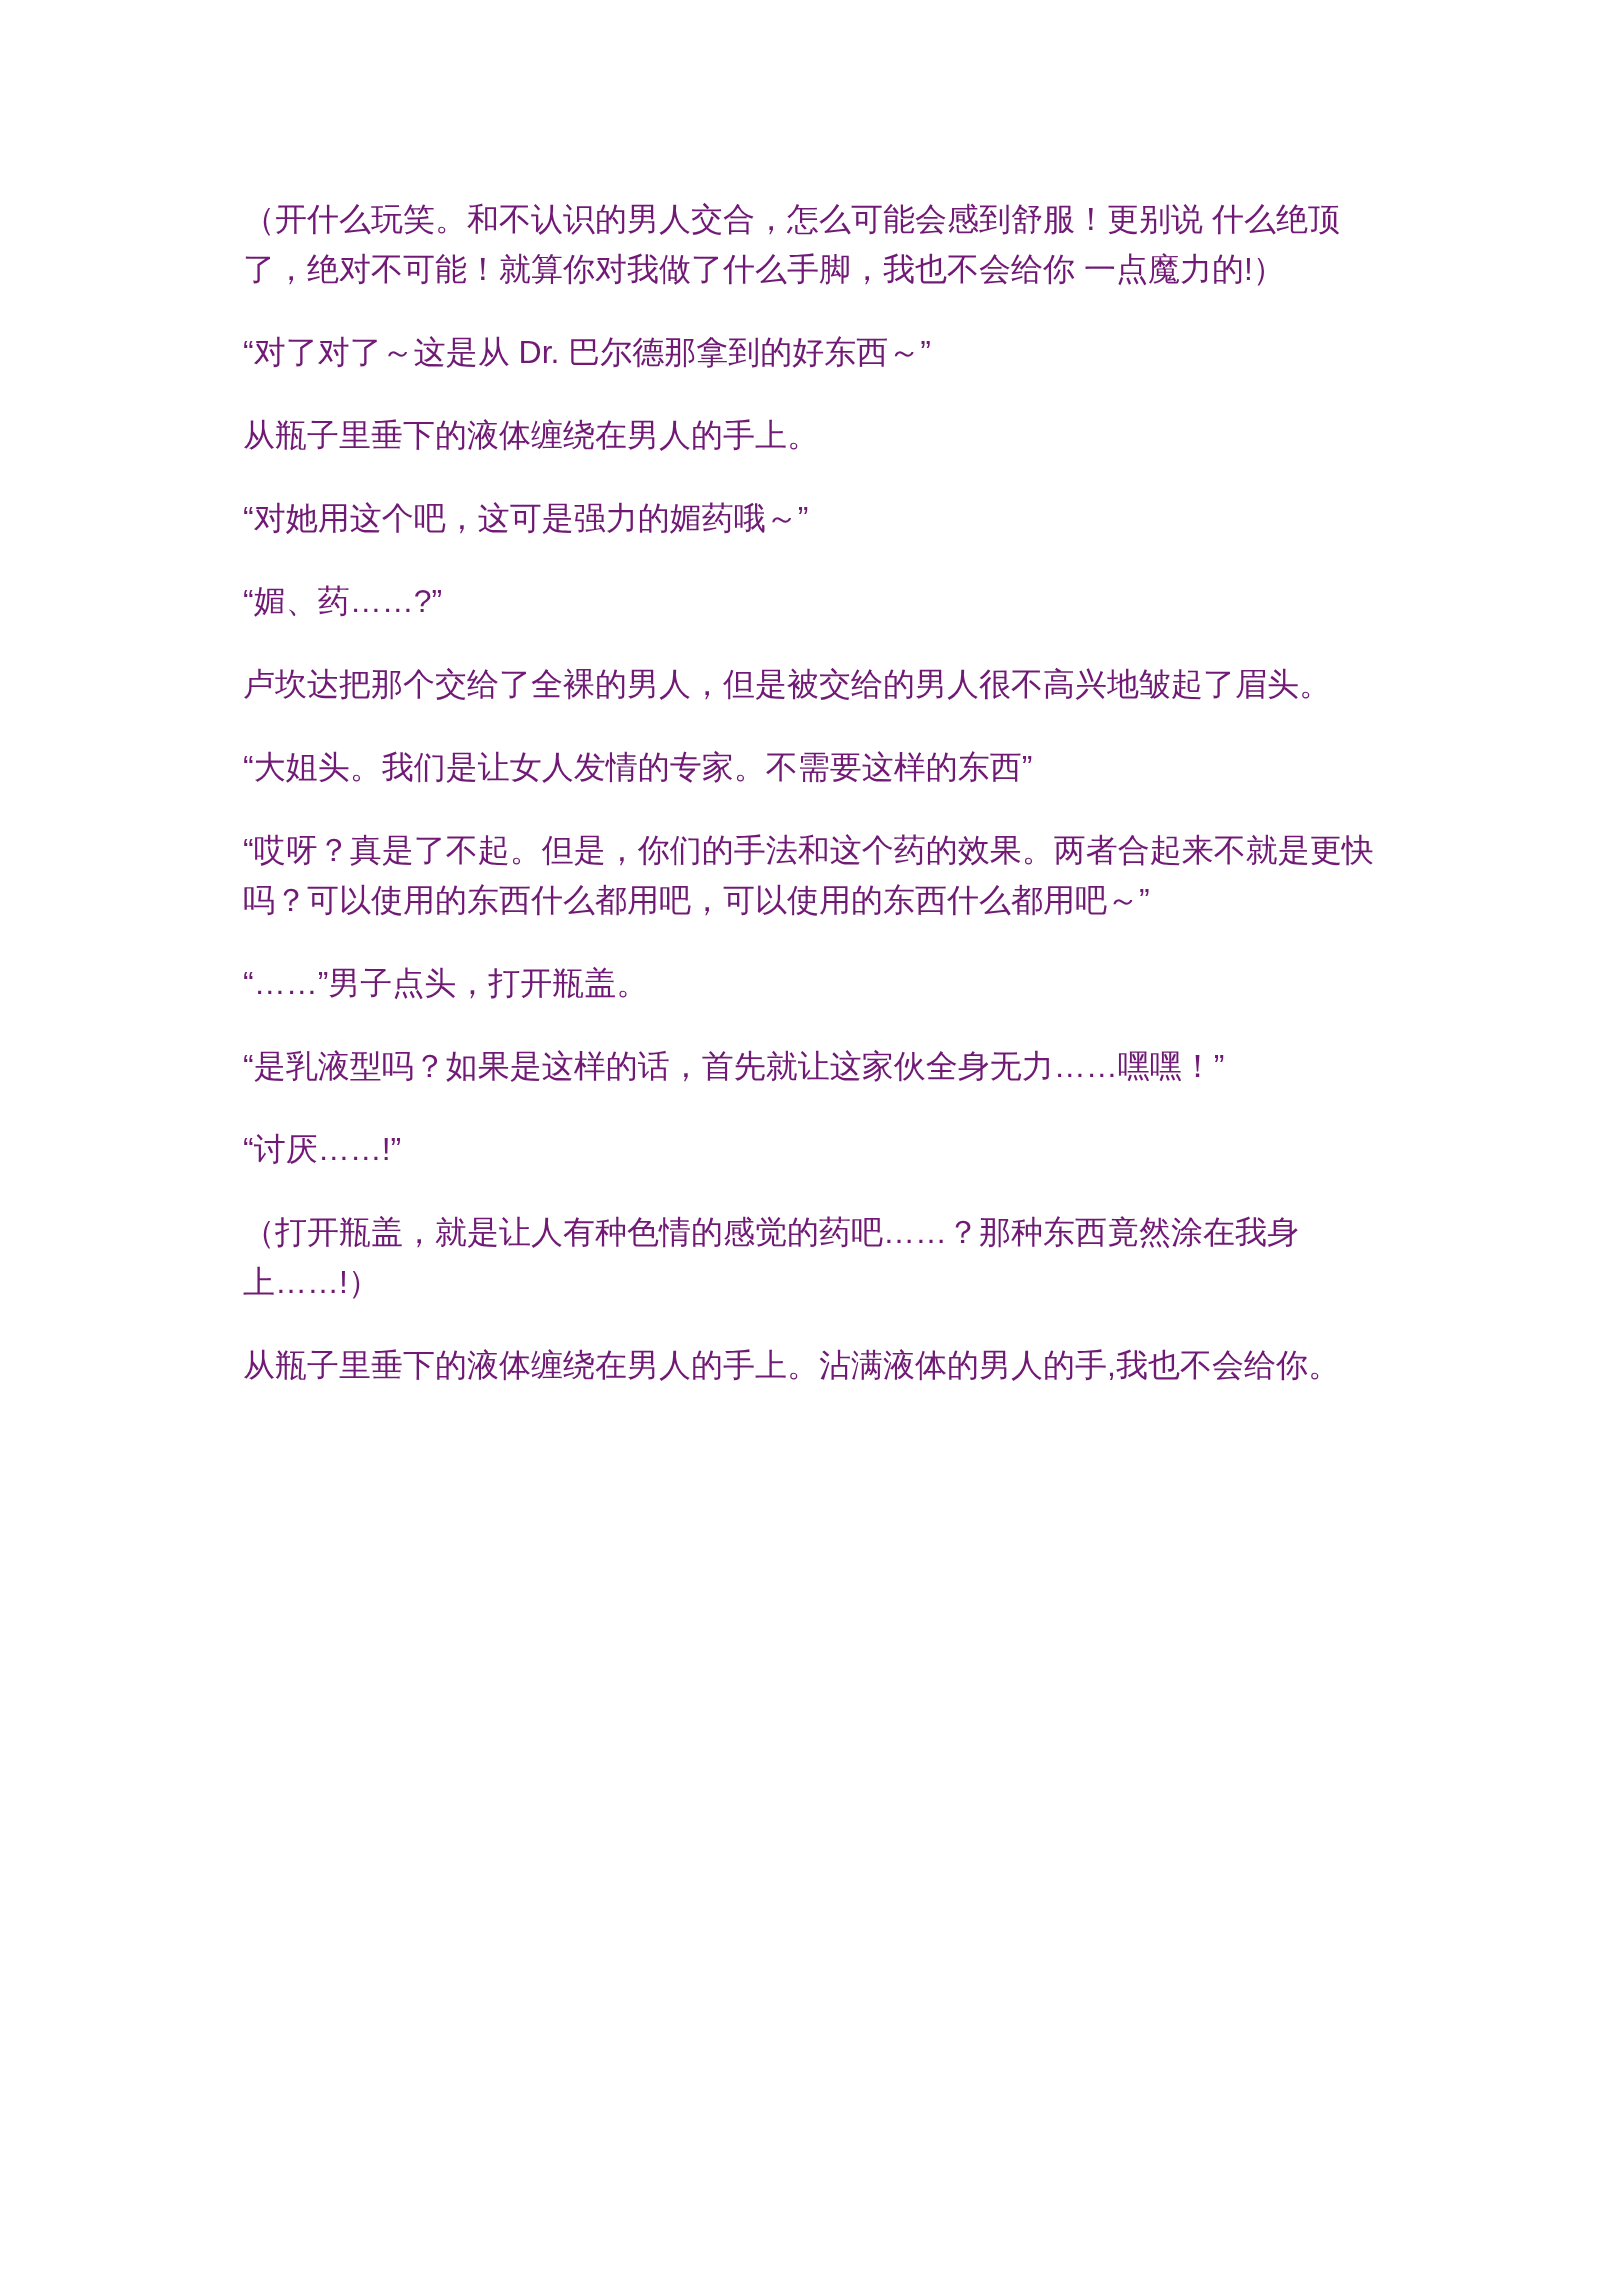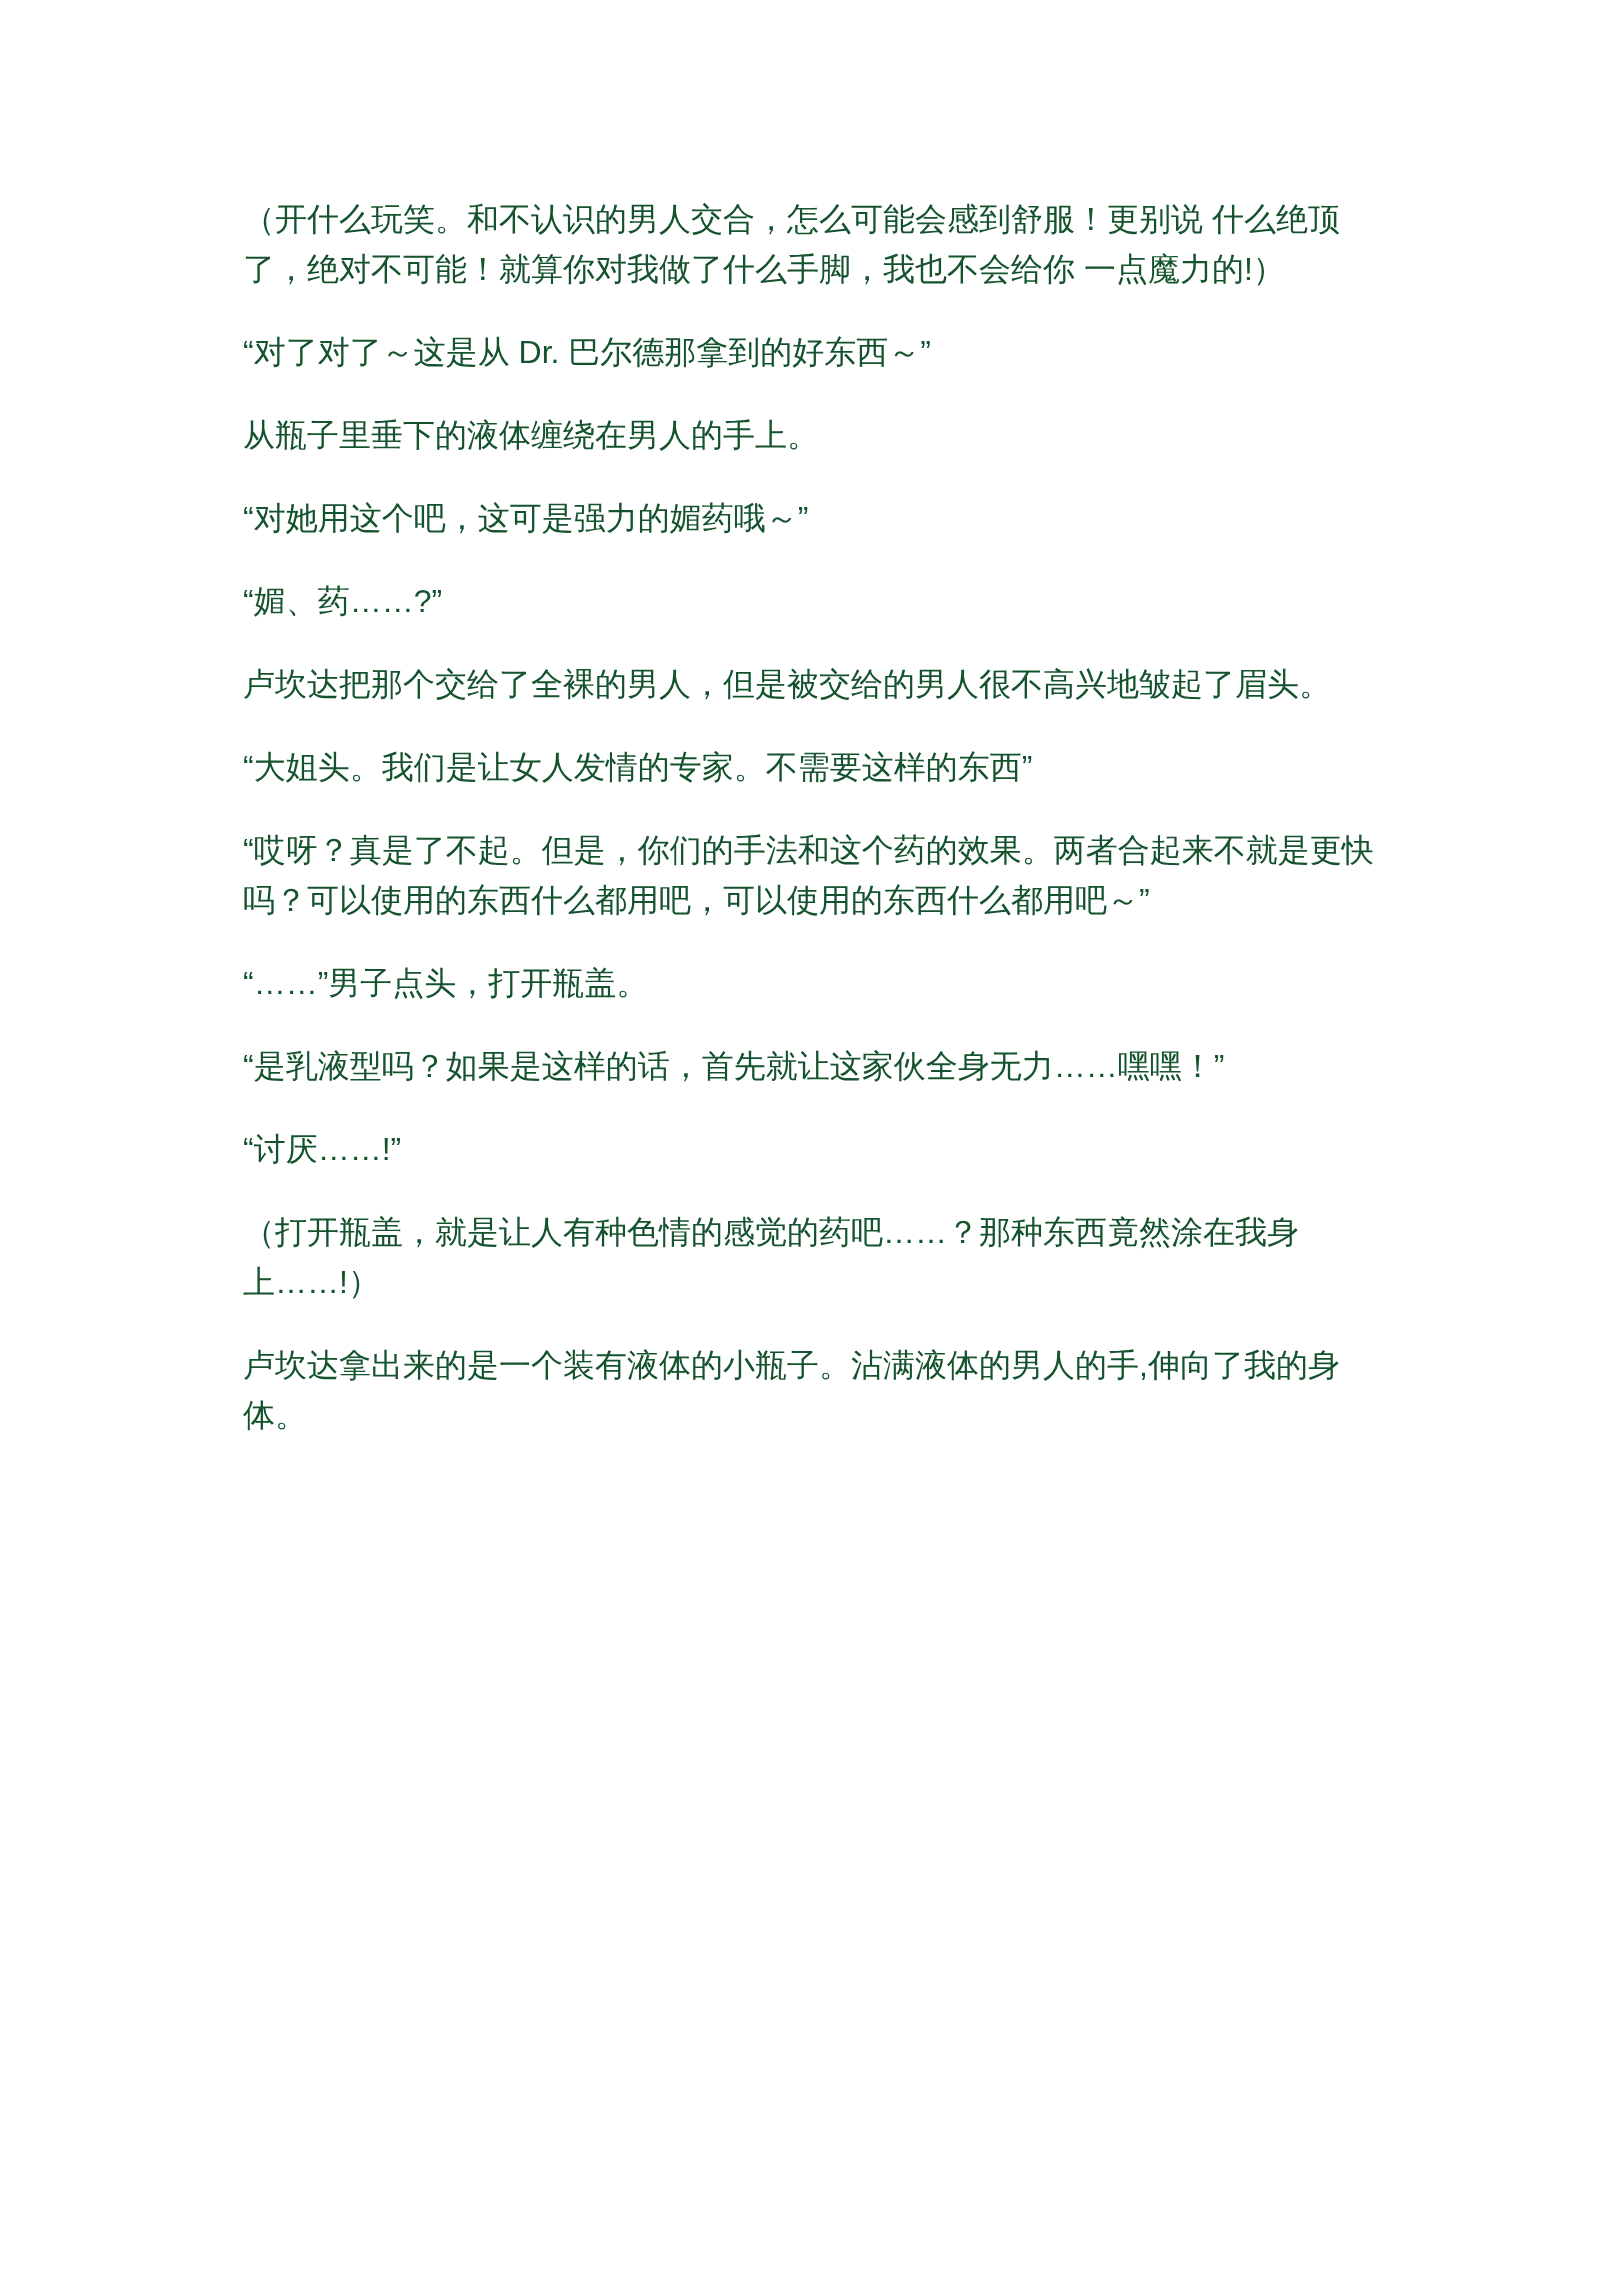--- a/index.html
+++ b/index.html
@@ -19,21 +19,21 @@
     background: #ffffff;
     padding: 194px 243px 0 243px;
   }
   .doc-page p.para {
     margin: 0 0 33px 0;
     padding: 0;
     font-family: "Liberation Sans", "DejaVu Sans", sans-serif;
     font-size: 32px;
     line-height: 50px;
     font-weight: 400;
-    color: #14532d;
+    color: #701a75;
     text-align: left;
     letter-spacing: 0;
     word-break: break-all;
     overflow-wrap: anywhere;
     white-space: pre-wrap;
   }
 </style>
 </head>
 <body>
 
@@ -43,15 +43,15 @@
   <p class="para">从瓶子里垂下的液体缠绕在男人的手上。</p>
   <p class="para">“对她用这个吧，这可是强力的媚药哦～”</p>
   <p class="para">“媚、药……?”</p>
   <p class="para">卢坎达把那个交给了全裸的男人，但是被交给的男人很不高兴地皱起了眉头。</p>
   <p class="para">“大姐头。我们是让女人发情的专家。不需要这样的东西”</p>
   <p class="para">“哎呀？真是了不起。但是，你们的手法和这个药的效果。两者合起来不就是更快吗？可以使用的东西什么都用吧，可以使用的东西什么都用吧～”</p>
   <p class="para">“……”男子点头，打开瓶盖。</p>
   <p class="para">“是乳液型吗？如果是这样的话，首先就让这家伙全身无力……嘿嘿！”</p>
   <p class="para">“讨厌……!”</p>
   <p class="para">（打开瓶盖，就是让人有种色情的感觉的药吧……？那种东西竟然涂在我身上……!）</p>
-  <p class="para">卢坎达拿出来的是一个装有液体的小瓶子。沾满液体的男人的手,伸向了我的身体。</p>
+  <p class="para">从瓶子里垂下的液体缠绕在男人的手上。沾满液体的男人的手,我也不会给你。</p>
 </div>
 
 
 </body></html>

